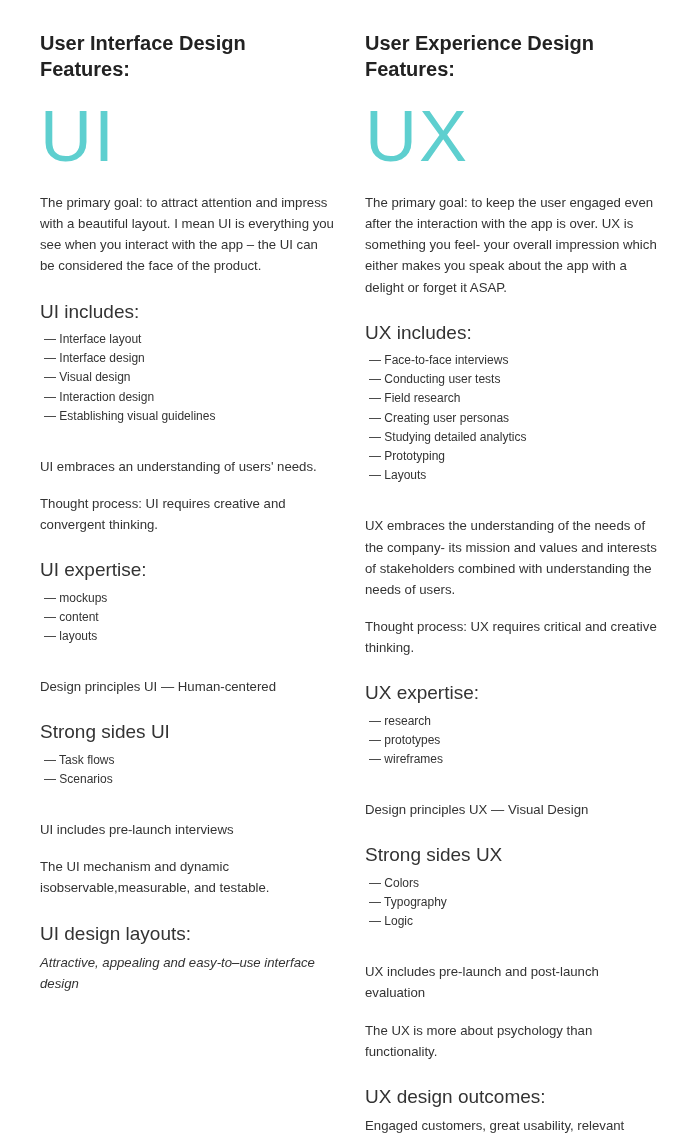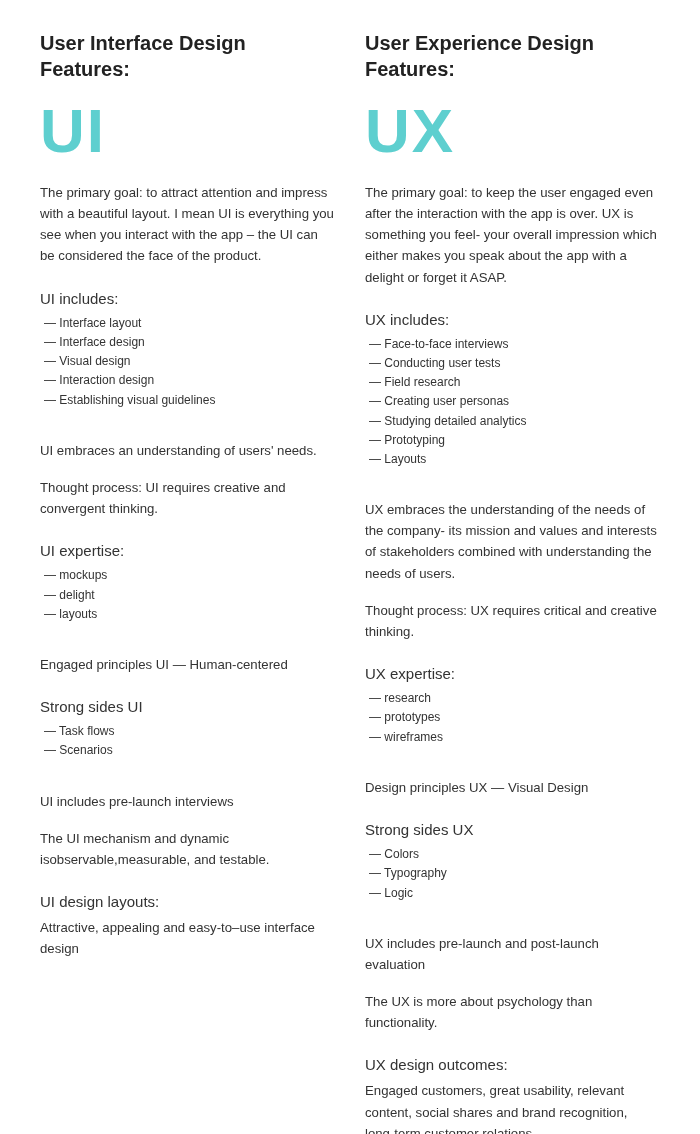--- a/index.html
+++ b/index.html
@@ -24,35 +24,35 @@
       flex-direction: column;
     }
     .column-heading {
       font-size: 20px;
       font-weight: 700;
       color: #222;
       margin-bottom: 18px;
       line-height: 1.3;
     }
     .big-letter {
-      font-size: 62px;
-      font-weight: 700;
+      font-size: 72px;
+      font-weight: 400;
       color: #5ecfcf;
       line-height: 1;
       margin-bottom: 20px;
       letter-spacing: 2px;
     }
     .section-text {
       font-size: 13.2px;
       color: #333;
       line-height: 1.6;
       margin-bottom: 16px;
     }
     .section-label {
-      font-size: 15px;
+      font-size: 19px;
       color: #333;
       margin-bottom: 4px;
       margin-top: 4px;
     }
     .list-item {
       font-size: 12px;
       color: #333;
       line-height: 1.6;
       padding-left: 4px;
     }
@@ -88,42 +88,42 @@
     </div>
 
     <div class="section-text">UI embraces an understanding of users' needs.</div>
 
     <div class="section-text">Thought process: UI requires creative and convergent thinking.</div>
 
     <div class="section-block">
       <div class="section-label">UI expertise:</div>
       <div class="list-group">
         <div class="list-item">— mockups</div>
-        <div class="list-item">— delight</div>
+        <div class="list-item">— content</div>
         <div class="list-item">— layouts</div>
       </div>
     </div>
 
-    <div class="section-text">Engaged principles UI — Human-centered</div>
+    <div class="section-text">Design principles UI — Human-centered</div>
 
     <div class="section-block">
       <div class="section-label">Strong sides UI</div>
       <div class="list-group">
         <div class="list-item">— Task flows</div>
         <div class="list-item">— Scenarios</div>
       </div>
     </div>
 
     <div class="section-text">UI includes pre-launch interviews</div>
 
     <div class="section-text">The UI mechanism and dynamic isobservable,measurable, and testable.</div>
 
     <div class="section-block">
       <div class="section-label">UI design layouts:</div>
-      <div class="section-text" style="margin-bottom:0;">Attractive, appealing and easy-to–use interface design</div>
+      <div class="section-text" style="margin-bottom:0;font-style:italic;">Attractive, appealing and easy-to–use interface design</div>
     </div>
 
   </div>
 
   <div class="column">
 
     <div class="column-heading">User Experience Design Features:</div>
 
     <div class="big-letter">UX</div>
 

